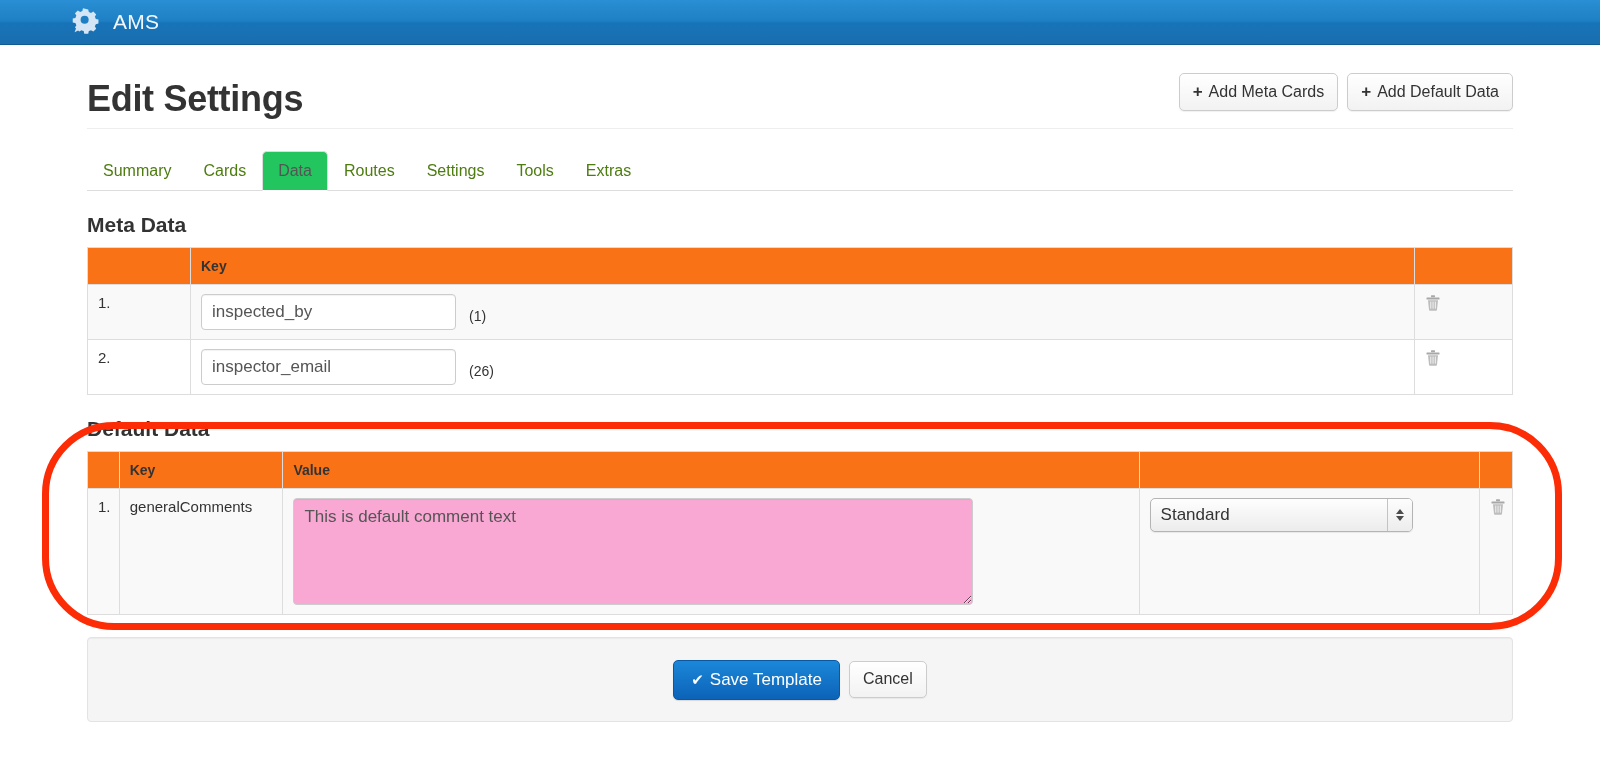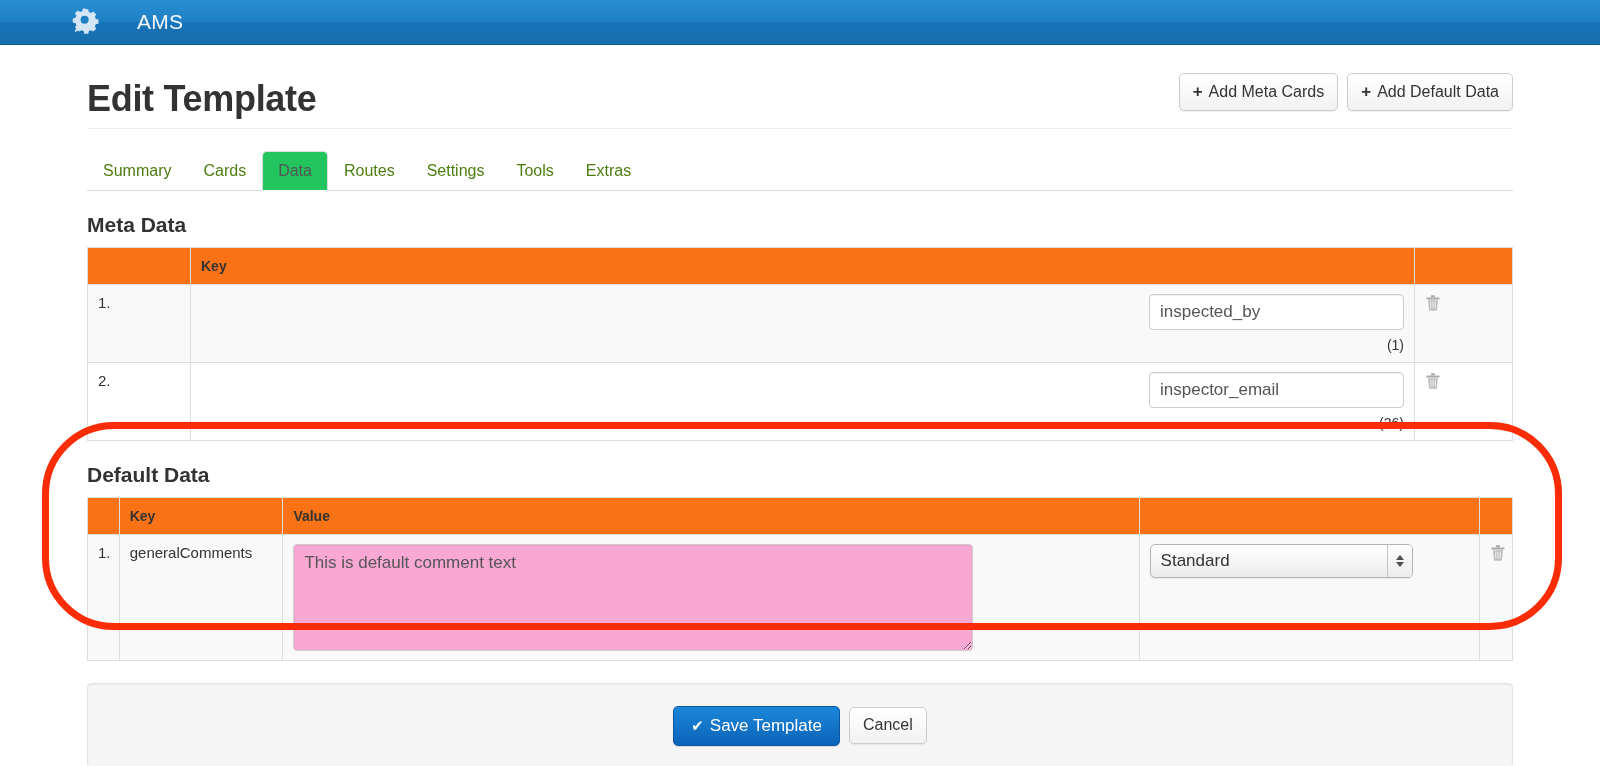--- a/index.html
+++ b/index.html
@@ -14,21 +14,20 @@
   
   .navbar {
     position: relative;
     height: 45px;
     background: linear-gradient(to bottom, #2a8fd4 0%, #1e7fc4 48%, #1773b8 52%, #1a6fae 100%);
     border-bottom: 1px solid #0e5a93;
     display: flex;
     align-items: center;
     padding-left: 70px;
     overflow: hidden;
-    gap: 24px;
   }
   .navbar-brand-icon {
     width: 30px; height: 30px;
     margin-right: 13px;
     display: block;
     flex: none;
   }
   .navbar-brand-text {
     color: #f2f7fb;
     font-size: 21px;
@@ -185,21 +184,21 @@
     outline: none;
   }
   .len-note {
     font-size: 14px;
     color: #333333;
     margin-left: 13px;
     display: inline-block;
     vertical-align: top;
     padding-top: 7px;
   }
-  .key-input-wrap { display: flex; align-items: flex-end; flex-direction: column; }
+  .key-input-wrap { display: flex; align-items: center; }
 
   .textarea-val {
     font-family: "Liberation Sans", sans-serif;
     font-size: 17px;
     color: #555555;
     background: #f9a8d4;
     border: 1px solid #cccccc;
     border-radius: 4px;
     padding: 8px 10px;
     width: 680px;
@@ -291,21 +290,21 @@
   <svg class="navbar-brand-icon" viewBox="0 0 32 32">
     <path fill="#d4e6f5" d="M19.6 3.2l-0.7 3.1c-0.9 0.25-1.75 0.62-2.5 1.1l-2.75-1.6-3.3 3.3 1.6 2.75c-0.48 0.76-0.85 1.6-1.1 2.5l-3.1 0.7v4.6l3.1 0.7c0.25 0.9 0.62 1.74 1.1 2.5l-1.6 2.75 1.2 1.2 -1.7 4.1 4.2-1.8 1.1 1.1 2.75-1.6c0.76 0.48 1.6 0.85 2.5 1.1l0.7 3.1h4.6l0.7-3.1c0.9-0.25 1.74-0.62 2.5-1.1l2.75 1.6 3.3-3.3 -1.6-2.75c0.48-0.76 0.85-1.6 1.1-2.5l3.1-0.7v-4.6l-3.1-0.7c-0.25-0.9-0.62-1.74-1.1-2.5l1.6-2.75 -3.3-3.3 -2.75 1.6c-0.76-0.48-1.6-0.85-2.5-1.1l-0.7-3.1z" transform="translate(-4.2,-1.6) scale(0.92)"></path>
     <circle cx="15.6" cy="13.6" r="4.3" fill="#1e7fc4"></circle>
   </svg>
   <span class="navbar-brand-text">AMS</span>
 </div>
 
 <div class="page">
 
   <div class="page-header">
-    <h1 class="page-title">Edit Template</h1>
+    <h1 class="page-title">Edit Settings</h1>
     <div class="header-actions">
       <button class="btn btn-default">
         <span class="btn-plus">+</span>
         <span>Add Meta Cards</span>
       </button>
       <button class="btn btn-default">
         <span class="btn-plus">+</span>
         <span>Add Default Data</span>
       </button>
     </div>

